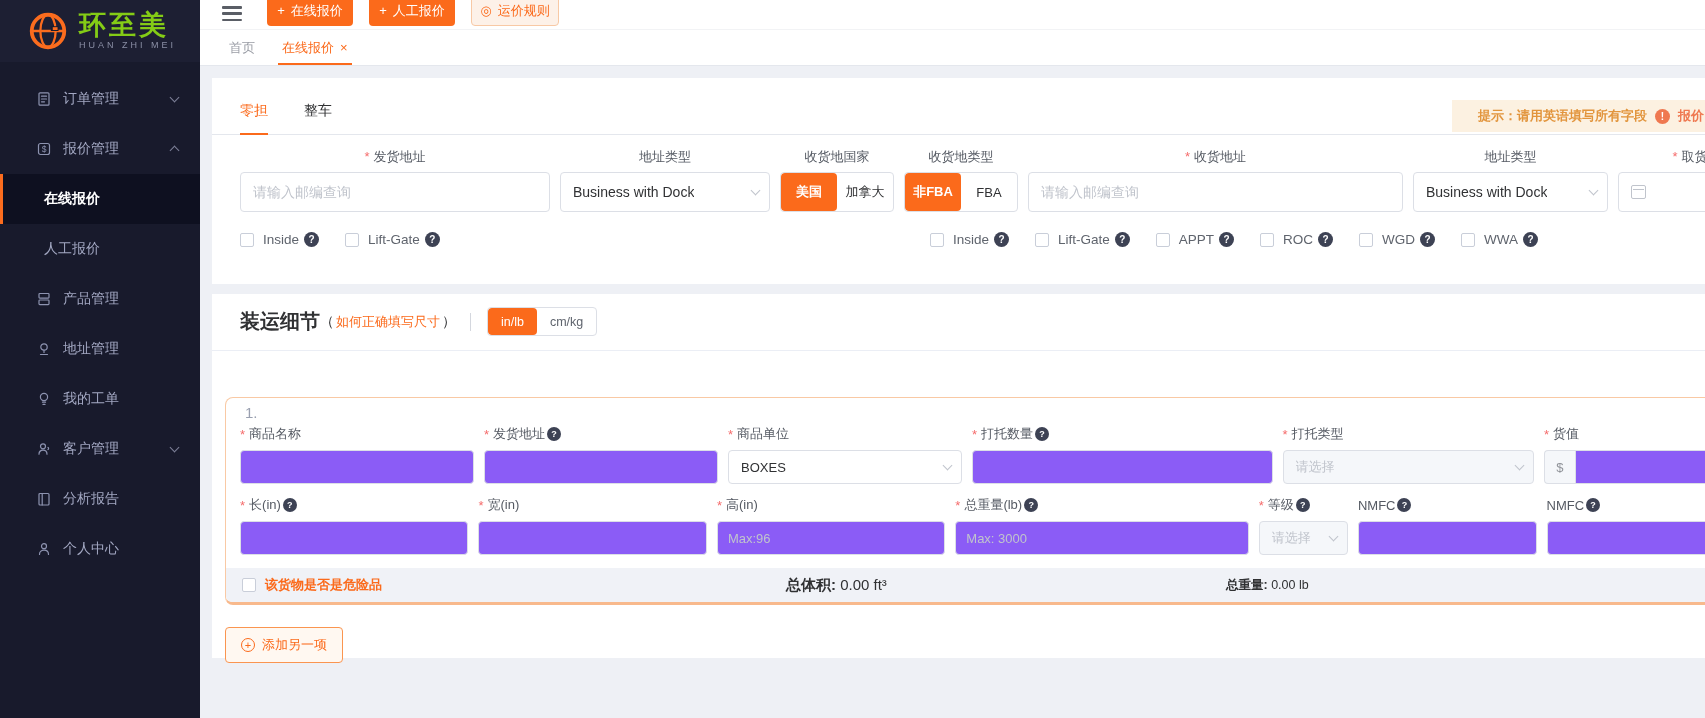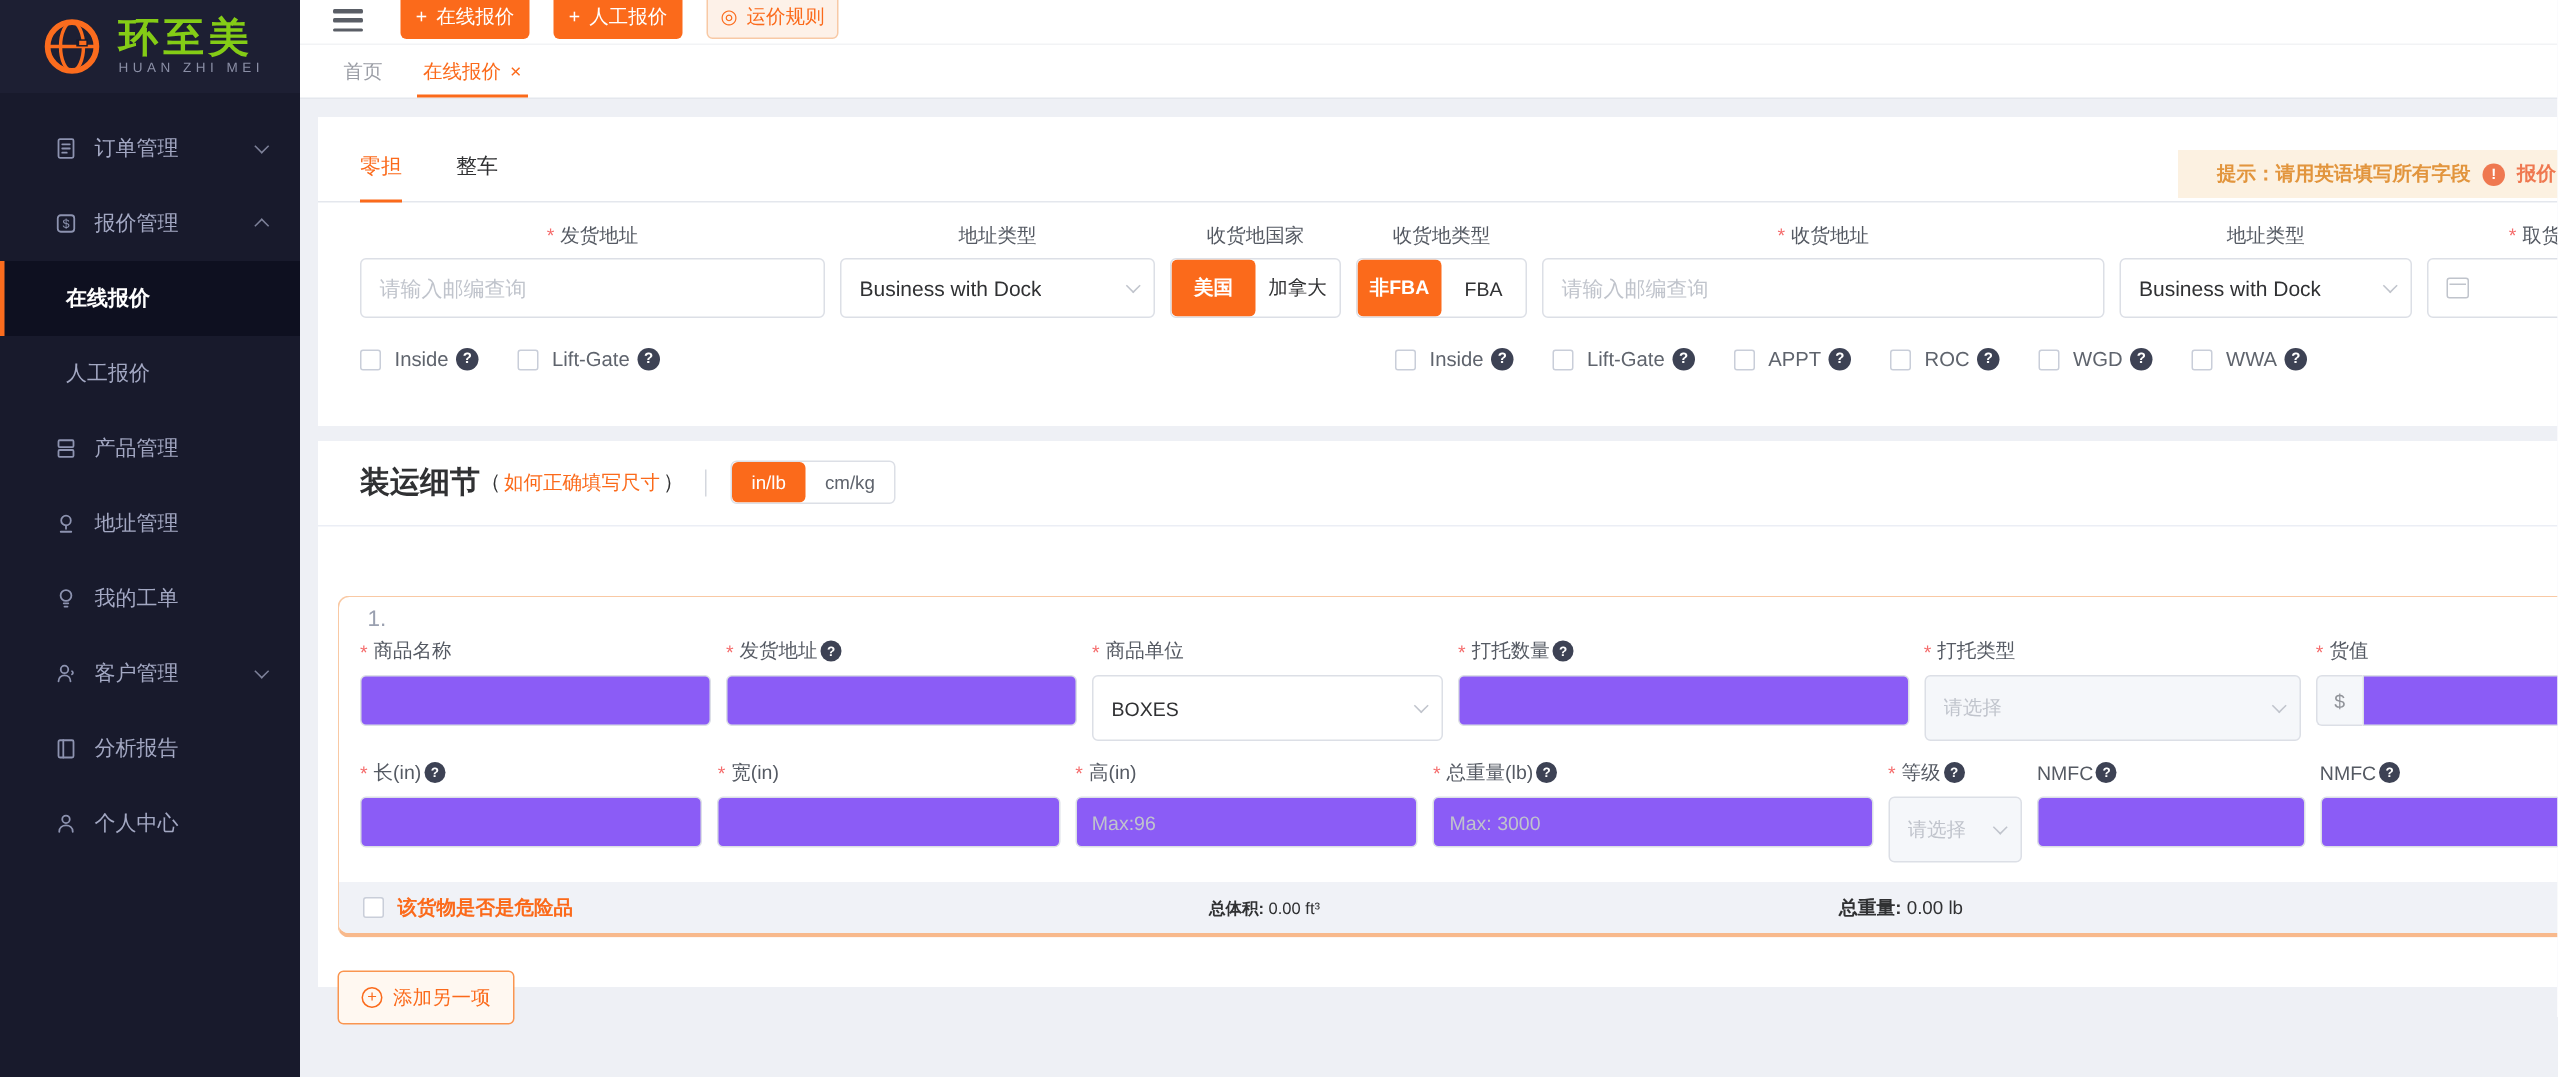--- a/index.html
+++ b/index.html
@@ -88,32 +88,32 @@
   .unit-opt.on { background:#fb6a1b; color:#fff; }
   .sec2-hr { border:none; border-top:1px solid #ebeef5; margin-top:14px; }
 
   .item-card { margin:46px 0 0 13px; width:1565px; background:#fff; border:1px solid #f9c9a4; border-bottom:3px solid #f8b98c; border-radius:8px; padding:5px 14px 0 14px; position:relative; }
   .item-index { color:#9aa0b0; font-size:15px; margin-left:5px; line-height:20px; }
   .card-row { display:flex; gap:10px; margin-top:2px; }
   .c-label { font-size:13px; color:#555a63; height:18px; margin-bottom:7px; display:flex; align-items:center; white-space:nowrap; }
   .c-label .help { width:14px; height:14px; font-size:9px; margin-left:2px; }
   .cinp { width:100%; height:34px; border:1px solid #dcdfe6; border-radius:4px; padding:0 10px; font-size:13px; color:#303133; outline:none; background:#8b5cf6; }
   .cinp::placeholder { color:#c0c4cc; }
-  .csel { height:44px;text-align:center; }
+  .csel { height:34px;text-align:center; }
   .csel .sel-val { font-size:13px; }
   .csel.gray { background:#f5f7fa; }
   .money { display:flex; }
   .money .addon { width:36px; height:34px; border:1px solid #dcdfe6; border-right:none; border-radius:4px 0 0 4px; background:#f5f7fa; color:#909399; font-size:13px; display:flex; align-items:center; justify-content:center; }
   .money .cinp { border-radius:0 4px 4px 0; }
   .w243 { width:243px; } .w312 { width:312px; } .w261 { width:261px; } .w240 { width:240px; }
   .w95 { width:95px; } .w190 { width:190px; }
   .card-footer { margin:13px -14px 0 -14px; height:34px; background:#f0f2f7; border-radius:0 0 6px 6px; position:relative; display:flex; align-items:center; }
   .hazard { display:flex; align-items:center; margin-left:16px; cursor:pointer; }
   .hazard-label { color:#fb6a1b; font-size:13px; font-weight:bold; margin-left:9px; }
-  .total-vol { position:absolute; left:580px; font-size:11px; color:#303133; }
+  .total-vol { position:absolute; left:560px; font-size:15px; color:#303133; }
   .total-wt { position:absolute; left:1000px; font-size:12.5px; color:#303133; }
   .tot-label { font-weight:bold; }
 
   .add-btn { margin:22px 0 0 13px; height:36px; width:118px; border:1px solid #fa9550; background:#fff8f1; border-radius:4px; color:#fb6a1b; font-size:13px; display:flex; align-items:center; justify-content:center; gap:7px; cursor:pointer; }
   .add-ico { width:14px; height:14px; border:1px solid #fb6a1b; border-radius:50%; display:flex; align-items:center; justify-content:center; font-size:11px; line-height:1; }
 
   svg.mi { width:16px; height:16px; stroke:currentColor; fill:none; stroke-width:1.2; stroke-linecap:round; stroke-linejoin:round; }
 </style>
 </head>
 <body>

